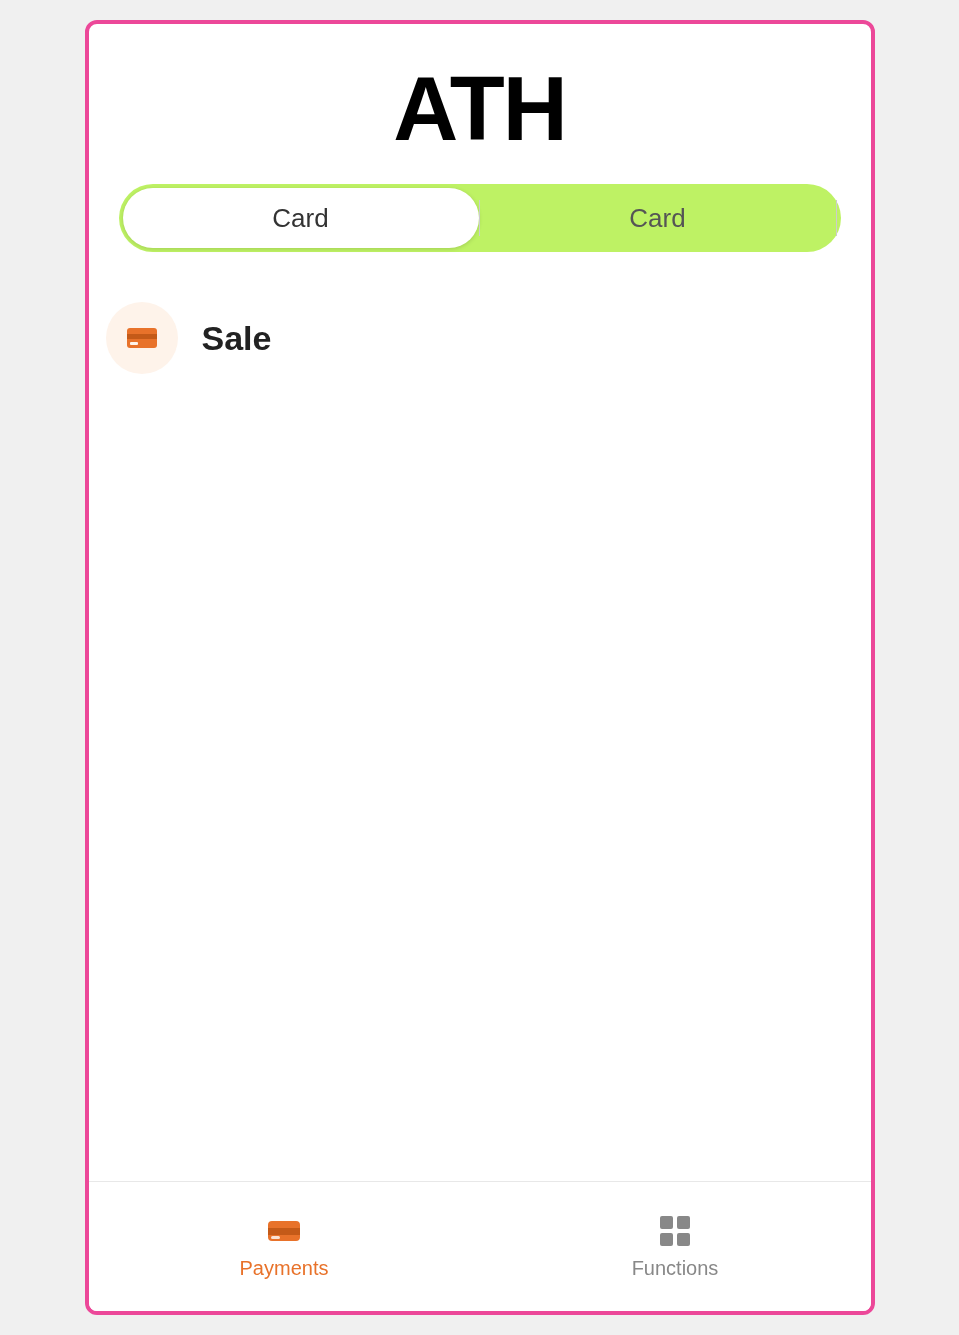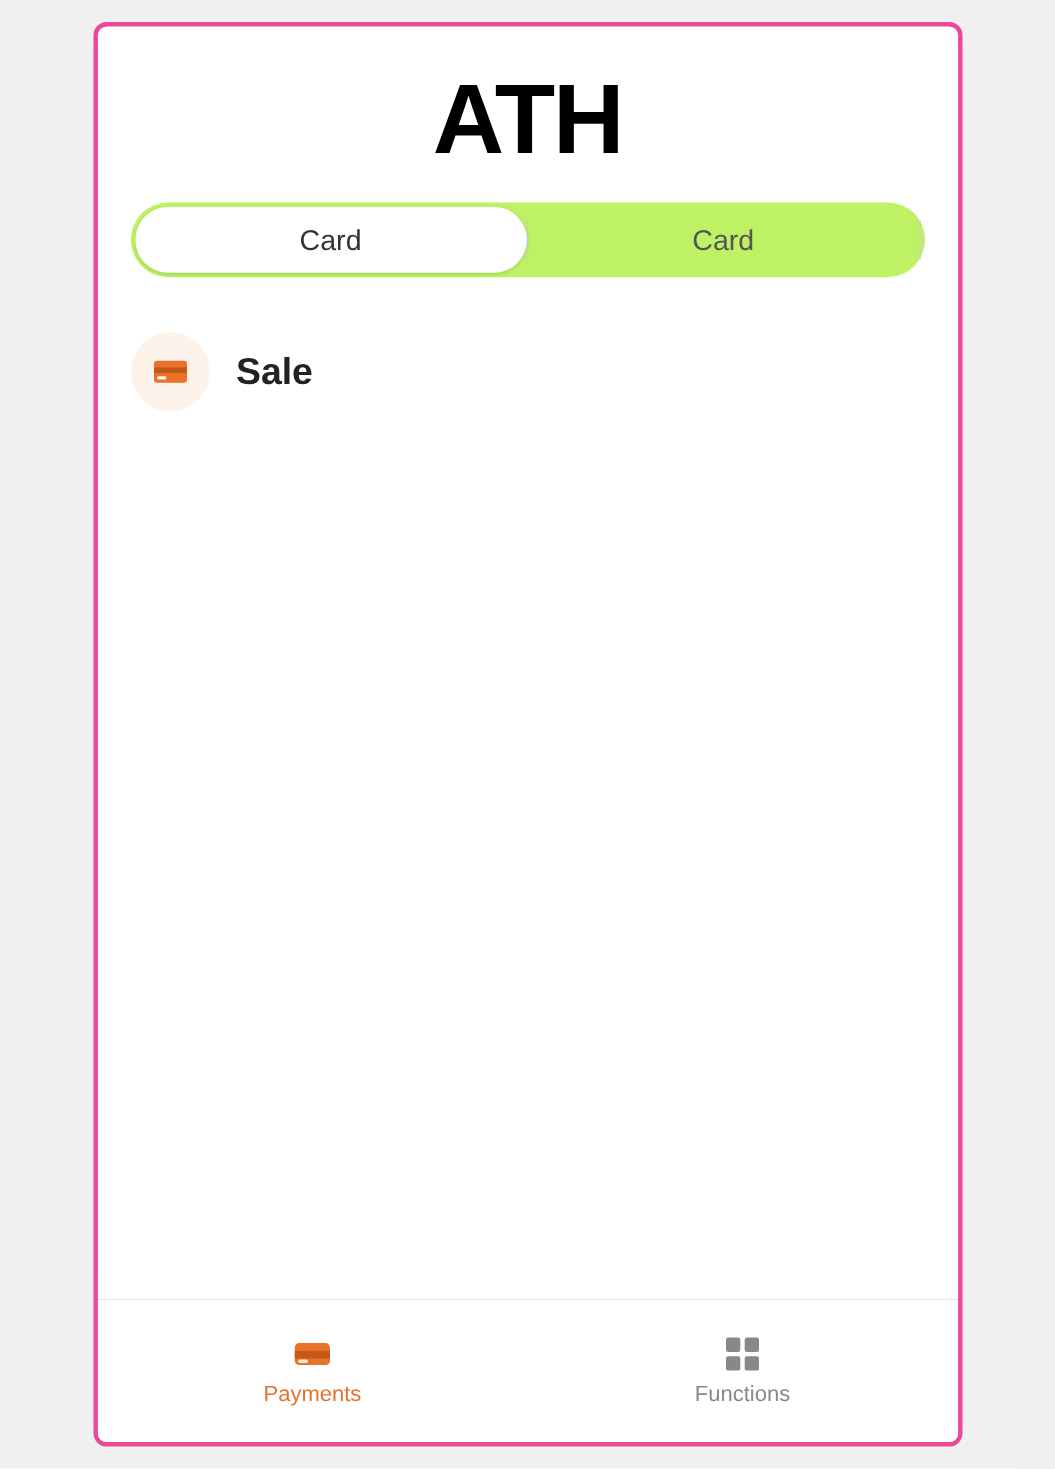--- a/index.html
+++ b/index.html
@@ -79,21 +79,21 @@
 
     .tab-divider {
       width: 1px;
       background: #cccccc;
       margin: 12px 0;
     }
 
     
     .main-content {
       flex: 1;
-      padding: 20px 30px;
+      padding: 20px 17px;
       overflow-y: auto;
     }
 
     
     .sale-item {
       display: flex;
       align-items: center;
       gap: 24px;
       padding: 10px 0;
       cursor: pointer;

